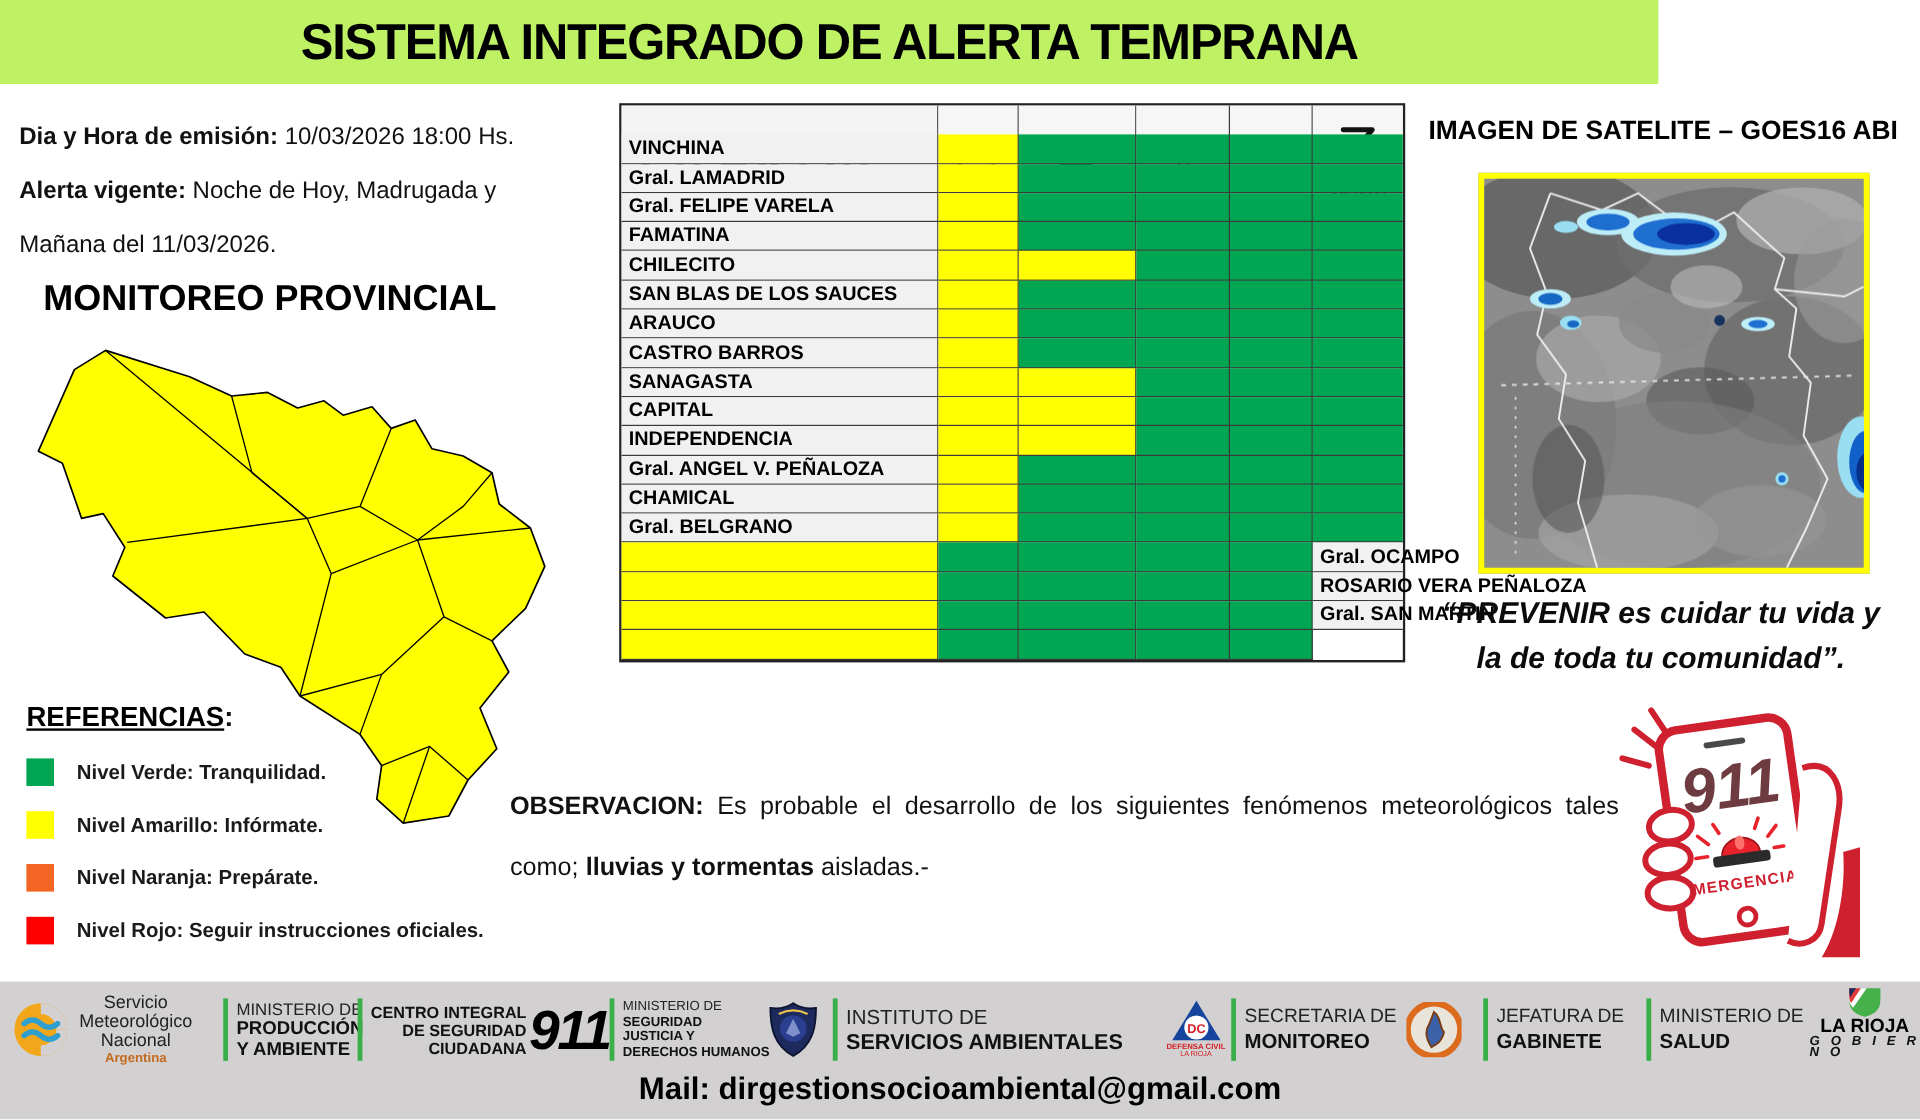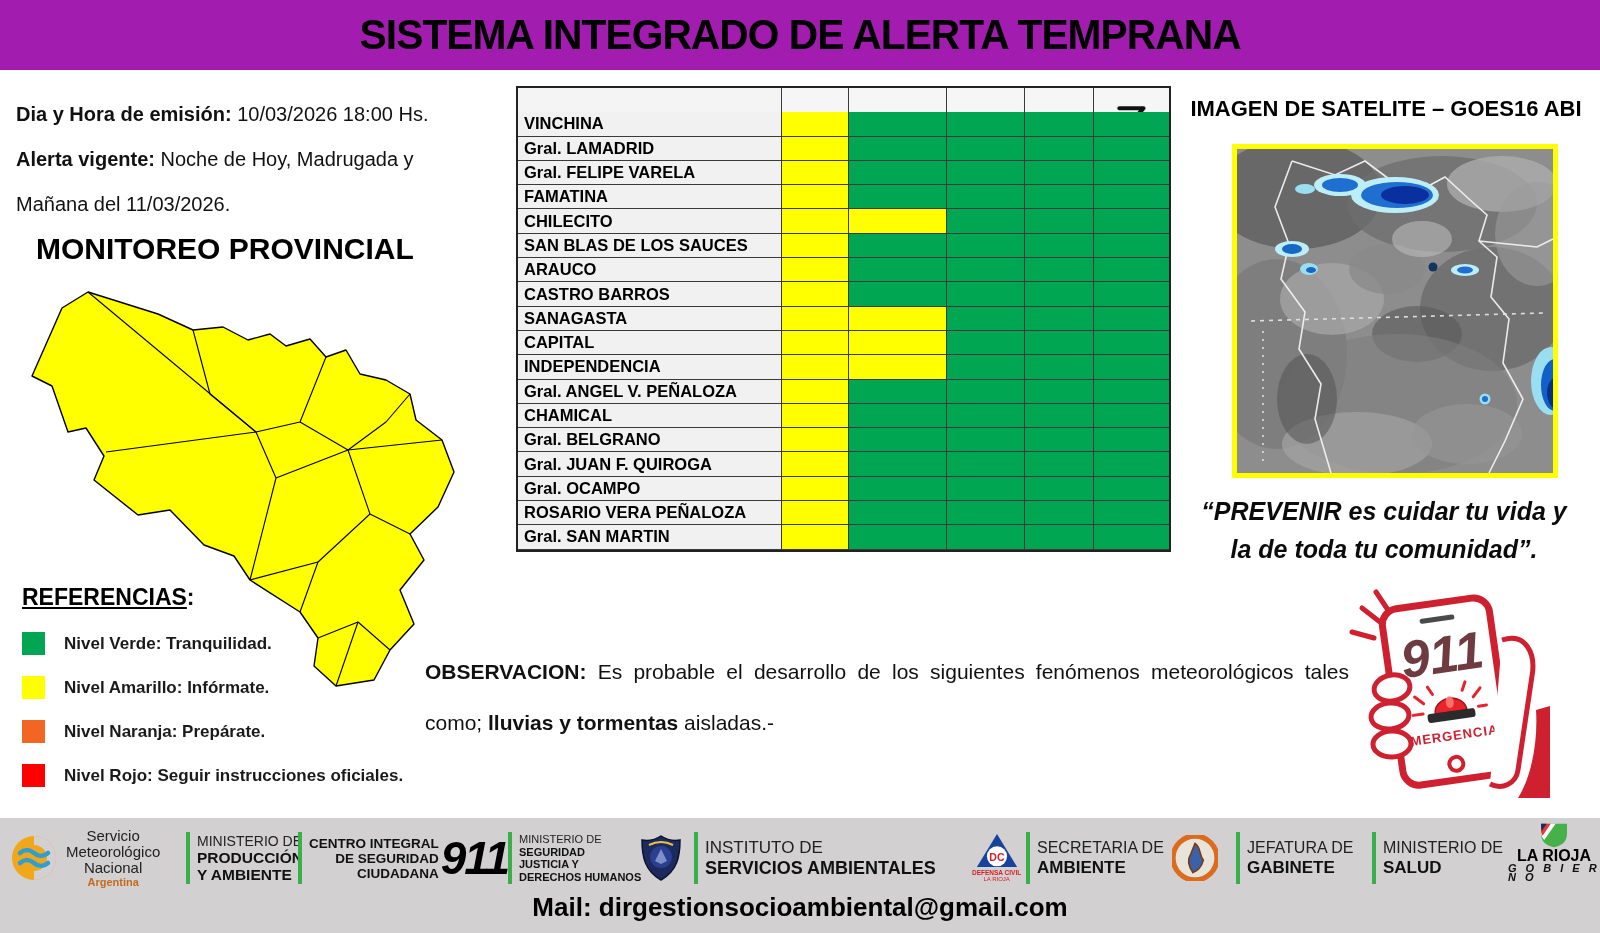--- a/index.html
+++ b/index.html
@@ -3,22 +3,22 @@
 <meta charset="utf-8">
 <style>
   * { margin:0; padding:0; box-sizing:border-box; }
   html,body { background:#ffffff; }
   .page {
     position:relative; width:1600px; height:933px; background:#ffffff;
     font-family:"Liberation Sans", sans-serif; color:#111; overflow:hidden;
   }
   
   .title-bar {
-    position:absolute; left:0; top:0; width:1600px; height:70px;
-    background:#a21caf; display:flex; align-items:center; justify-content:center;
+    position:absolute; left:0; top:0; width:1382px; height:70px;
+    background:#bef264; display:flex; align-items:center; justify-content:center;
   }
   .title-bar span {
     font-size:42px; font-weight:800; letter-spacing:-1px; transform:scaleX(.97); color:#000;
   }
   
   .info { position:absolute; left:16px; top:92px; width:486px; font-size:20px; line-height:45px; color:#111; }
   .info b { font-weight:700; }
   .monitoring { position:absolute; left:36px; top:232px; font-size:30px; font-weight:800; color:#000; }
   
   .map-wrap { position:absolute; left:18px; top:282px; width:452px; height:420px; }
@@ -274,21 +274,20 @@
       <div class="cell level-cell" style="background: rgb(0, 166, 81);"></div>
       <div class="cell level-cell" style="background: rgb(0, 166, 81);"></div>
       <div class="cell level-cell" style="background: rgb(0, 166, 81);"></div>
       <div class="cell level-cell" style="background: rgb(0, 166, 81);"></div>
       <div class="cell name-cell">Gral. BELGRANO</div>
       <div class="cell level-cell" style="background: rgb(255, 255, 0);"></div>
       <div class="cell level-cell" style="background: rgb(0, 166, 81);"></div>
       <div class="cell level-cell" style="background: rgb(0, 166, 81);"></div>
       <div class="cell level-cell" style="background: rgb(0, 166, 81);"></div>
       <div class="cell level-cell" style="background: rgb(0, 166, 81);"></div>
-      <div class="cell name-cell">Gral. JUAN F. QUIROGA</div>
       <div class="cell level-cell" style="background: rgb(255, 255, 0);"></div>
       <div class="cell level-cell" style="background: rgb(0, 166, 81);"></div>
       <div class="cell level-cell" style="background: rgb(0, 166, 81);"></div>
       <div class="cell level-cell" style="background: rgb(0, 166, 81);"></div>
       <div class="cell level-cell" style="background: rgb(0, 166, 81);"></div>
       <div class="cell name-cell">Gral. OCAMPO</div>
       <div class="cell level-cell" style="background: rgb(255, 255, 0);"></div>
       <div class="cell level-cell" style="background: rgb(0, 166, 81);"></div>
       <div class="cell level-cell" style="background: rgb(0, 166, 81);"></div>
       <div class="cell level-cell" style="background: rgb(0, 166, 81);"></div>
@@ -480,21 +479,21 @@
         </svg>
         <span style="font-size:6.5px;font-weight:800;color:#d41f26;line-height:7px;">DEFENSA CIVIL</span>
         <span style="font-size:6px;color:#d41f26;line-height:7px;">LA RIOJA</span>
       </span>
     </div>
 
     <div class="flogo" style="left:1026px;">
       <span class="gbar"></span>
       <span class="ltxt">
         <span class="ln-reg" style="font-size:16px;line-height:20px;">SECRETARIA DE</span>
-        <span class="ln-bold" style="font-size:17px;line-height:20px;">AMBIENTE</span>
+        <span class="ln-bold" style="font-size:17px;line-height:20px;">MONITOREO</span>
       </span>
     </div>
 
     <div class="flogo" style="left:1172px;">
       <svg viewBox="0 0 44 44" style="width:46px;height:46px;">
         <circle cx="22" cy="22" r="21" fill="#e0workaround" style="fill:#e8e4da;"></circle>
         <circle cx="22" cy="22" r="21" fill="none" stroke="#dd6b1e" stroke-width="5"></circle>
         <path d="M22,8 C28,12 26,20 30,24 C28,32 24,34 20,36 C16,30 14,24 18,18 Z" fill="#3b62a8" stroke="#7a3b12" stroke-width="1.5"></path>
       </svg>
     </div>

